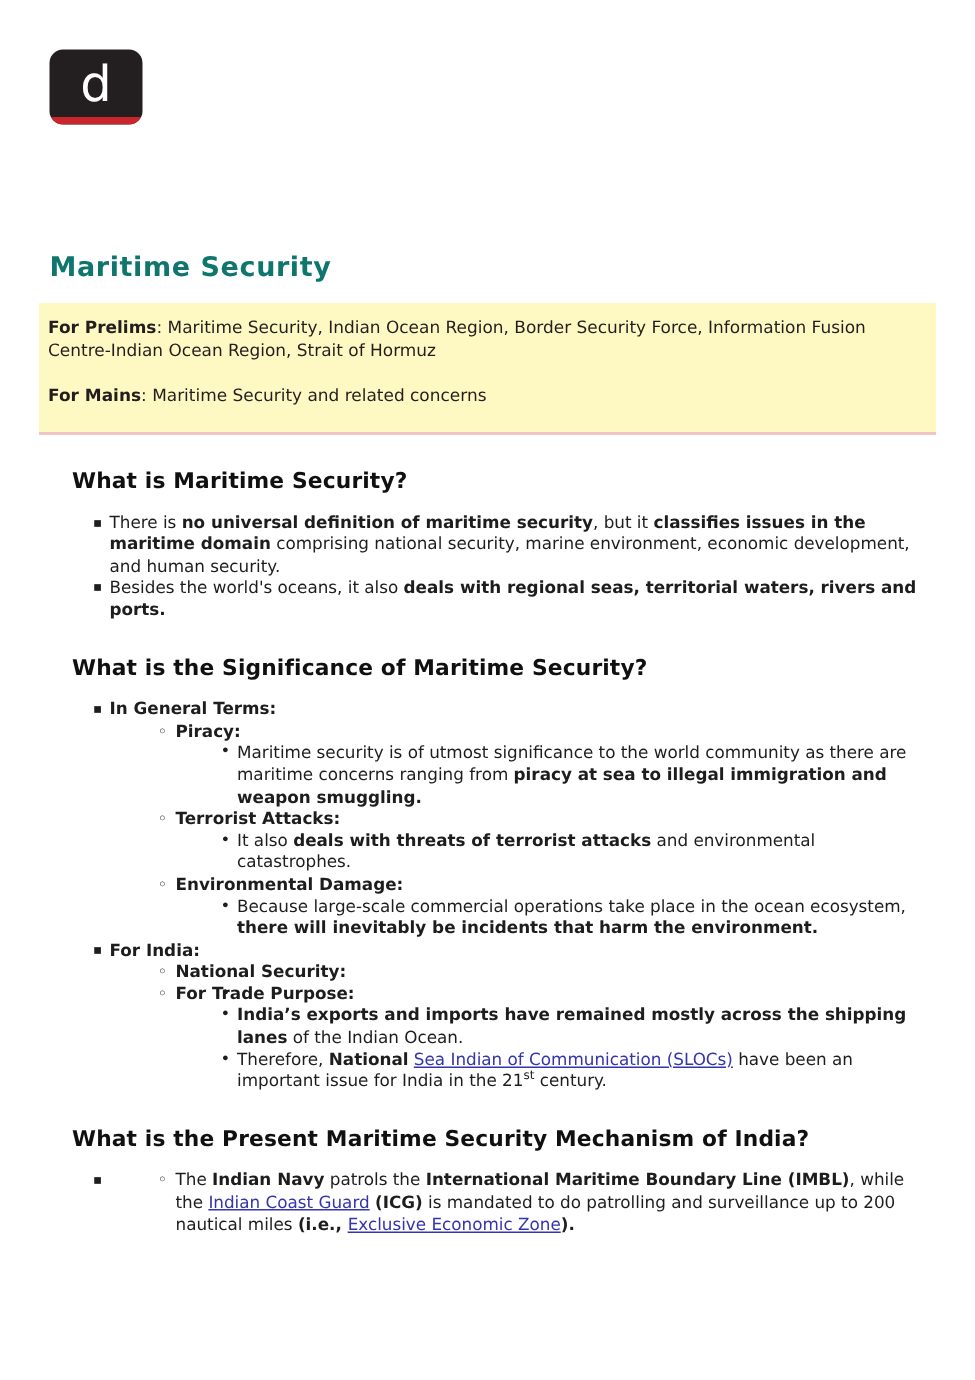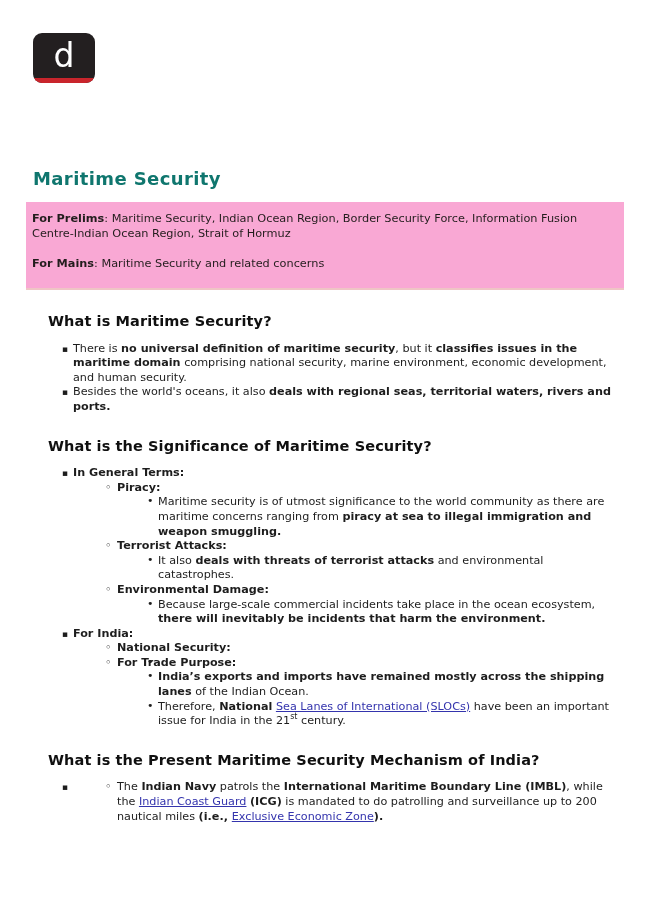--- a/index.html
+++ b/index.html
@@ -16,21 +16,21 @@
   
   .logo{position:relative;width:62px;height:50px;background:#231f20;border-radius:9px;overflow:hidden;}
   .logo-letter{position:absolute;top:0;left:0;right:0;text-align:center;color:#ffffff;
     font-size:33px;line-height:46px;font-weight:400;}
   .logo-stripe{position:absolute;bottom:0;left:0;right:0;height:5px;background:#c9252c;}
   
   .title{margin:85px 0 0 0;font-size:18px;font-weight:bold;letter-spacing:0.4px;color:#0f766e;}
   
   .tags-box{
     margin:13px -7px 0 -7px;
-    background:#f9a8d4;
+    background:#fef9c3;
     border-bottom:2px solid #efc5c5;
     padding:9px 12px 17px 6px;
     font-size:11.3px;line-height:15px;color:#231d1d;
   }
   .tags-box p{margin:0 0 15px 0;}
   .tags-box p:last-child{margin-bottom:0;}
   
   h2{font-size:14.5px;font-weight:bold;margin:24px 0 13px 15px;color:#101010;letter-spacing:0.1px;}
   
   #content{font-size:11.2px;line-height:14.6px;}
@@ -67,26 +67,26 @@
       <h2>What is Maritime Security?</h2>
       <div class="li l1"><span class="bullet">▪</span><span><span>There is </span><span class="b">no universal definition of maritime security</span><span>, but it </span><span class="b">classifies issues in the maritime domain</span><span> comprising national security, marine environment, economic development, and human security.</span></span></div>
       <div class="li l1"><span class="bullet">▪</span><span><span>Besides the world's oceans, it also </span><span class="b">deals with regional seas, territorial waters, rivers and ports.</span></span></div>
       <h2>What is the Significance of Maritime Security?</h2>
       <div class="li l1"><span class="bullet">▪</span><span><span class="b">In General Terms:</span></span></div>
       <div class="li l2"><span class="bullet">◦</span><span><span class="b">Piracy:</span></span></div>
       <div class="li l3"><span class="bullet">•</span><span><span>Maritime security is of utmost significance to the world community as there are maritime concerns ranging from </span><span class="b">piracy at sea to illegal immigration and weapon smuggling.</span></span></div>
       <div class="li l2"><span class="bullet">◦</span><span><span class="b">Terrorist Attacks:</span></span></div>
       <div class="li l3"><span class="bullet">•</span><span><span>It also </span><span class="b">deals with threats of terrorist attacks</span><span> and environmental catastrophes.</span></span></div>
       <div class="li l2"><span class="bullet">◦</span><span><span class="b">Environmental Damage:</span></span></div>
-      <div class="li l3"><span class="bullet">•</span><span><span>Because large-scale commercial incidents take place in the ocean ecosystem, </span><span class="b">there will inevitably be incidents that harm the environment.</span></span></div>
+      <div class="li l3"><span class="bullet">•</span><span><span>Because large-scale commercial operations take place in the ocean ecosystem, </span><span class="b">there will inevitably be incidents that harm the environment.</span></span></div>
       <div class="li l1"><span class="bullet">▪</span><span><span class="b">For India:</span></span></div>
       <div class="li l2"><span class="bullet">◦</span><span><span class="b">National Security:</span></span></div>
       <div class="li l3"><span class="bullet">•</span></div>
       <div class="li l3"><span class="bullet">•</span></div>
       <div class="li l2"><span class="bullet">◦</span><span><span class="b">For Trade Purpose:</span></span></div>
       <div class="li l3"><span class="bullet">•</span><span><span class="b">India’s exports and imports have remained mostly across the shipping lanes</span><span> of the Indian Ocean.</span></span></div>
-      <div class="li l3"><span class="bullet">•</span><span><span>Therefore, </span><span class="b">National</span><span> </span><span class="link">Sea Lanes of International (SLOCs)</span><span> have been an important issue for India in the 21</span><sup>st</sup><span> century.</span></span></div>
+      <div class="li l3"><span class="bullet">•</span><span><span>Therefore, </span><span class="b">National</span><span> </span><span class="link">Sea Indian of Communication (SLOCs)</span><span> have been an important issue for India in the 21</span><sup>st</sup><span> century.</span></span></div>
       <h2>What is the Present Maritime Security Mechanism of India?</h2>
       <div class="li l1"><span class="bullet">▪</span></div>
       <div class="li l2"><span class="bullet">◦</span><span><span>The </span><span class="b">Indian Navy</span><span> patrols the </span><span class="b">International Maritime Boundary Line (IMBL)</span><span>, while the </span><span class="link">Indian Coast Guard</span><span> </span><span class="b">(ICG)</span><span> is mandated to do patrolling and surveillance up to 200 nautical miles </span><span class="b">(i.e., </span><span class="link">Exclusive Economic Zone</span><span class="b">).</span></span></div>
     </div>
 
 </div>
 
 </body></html>

